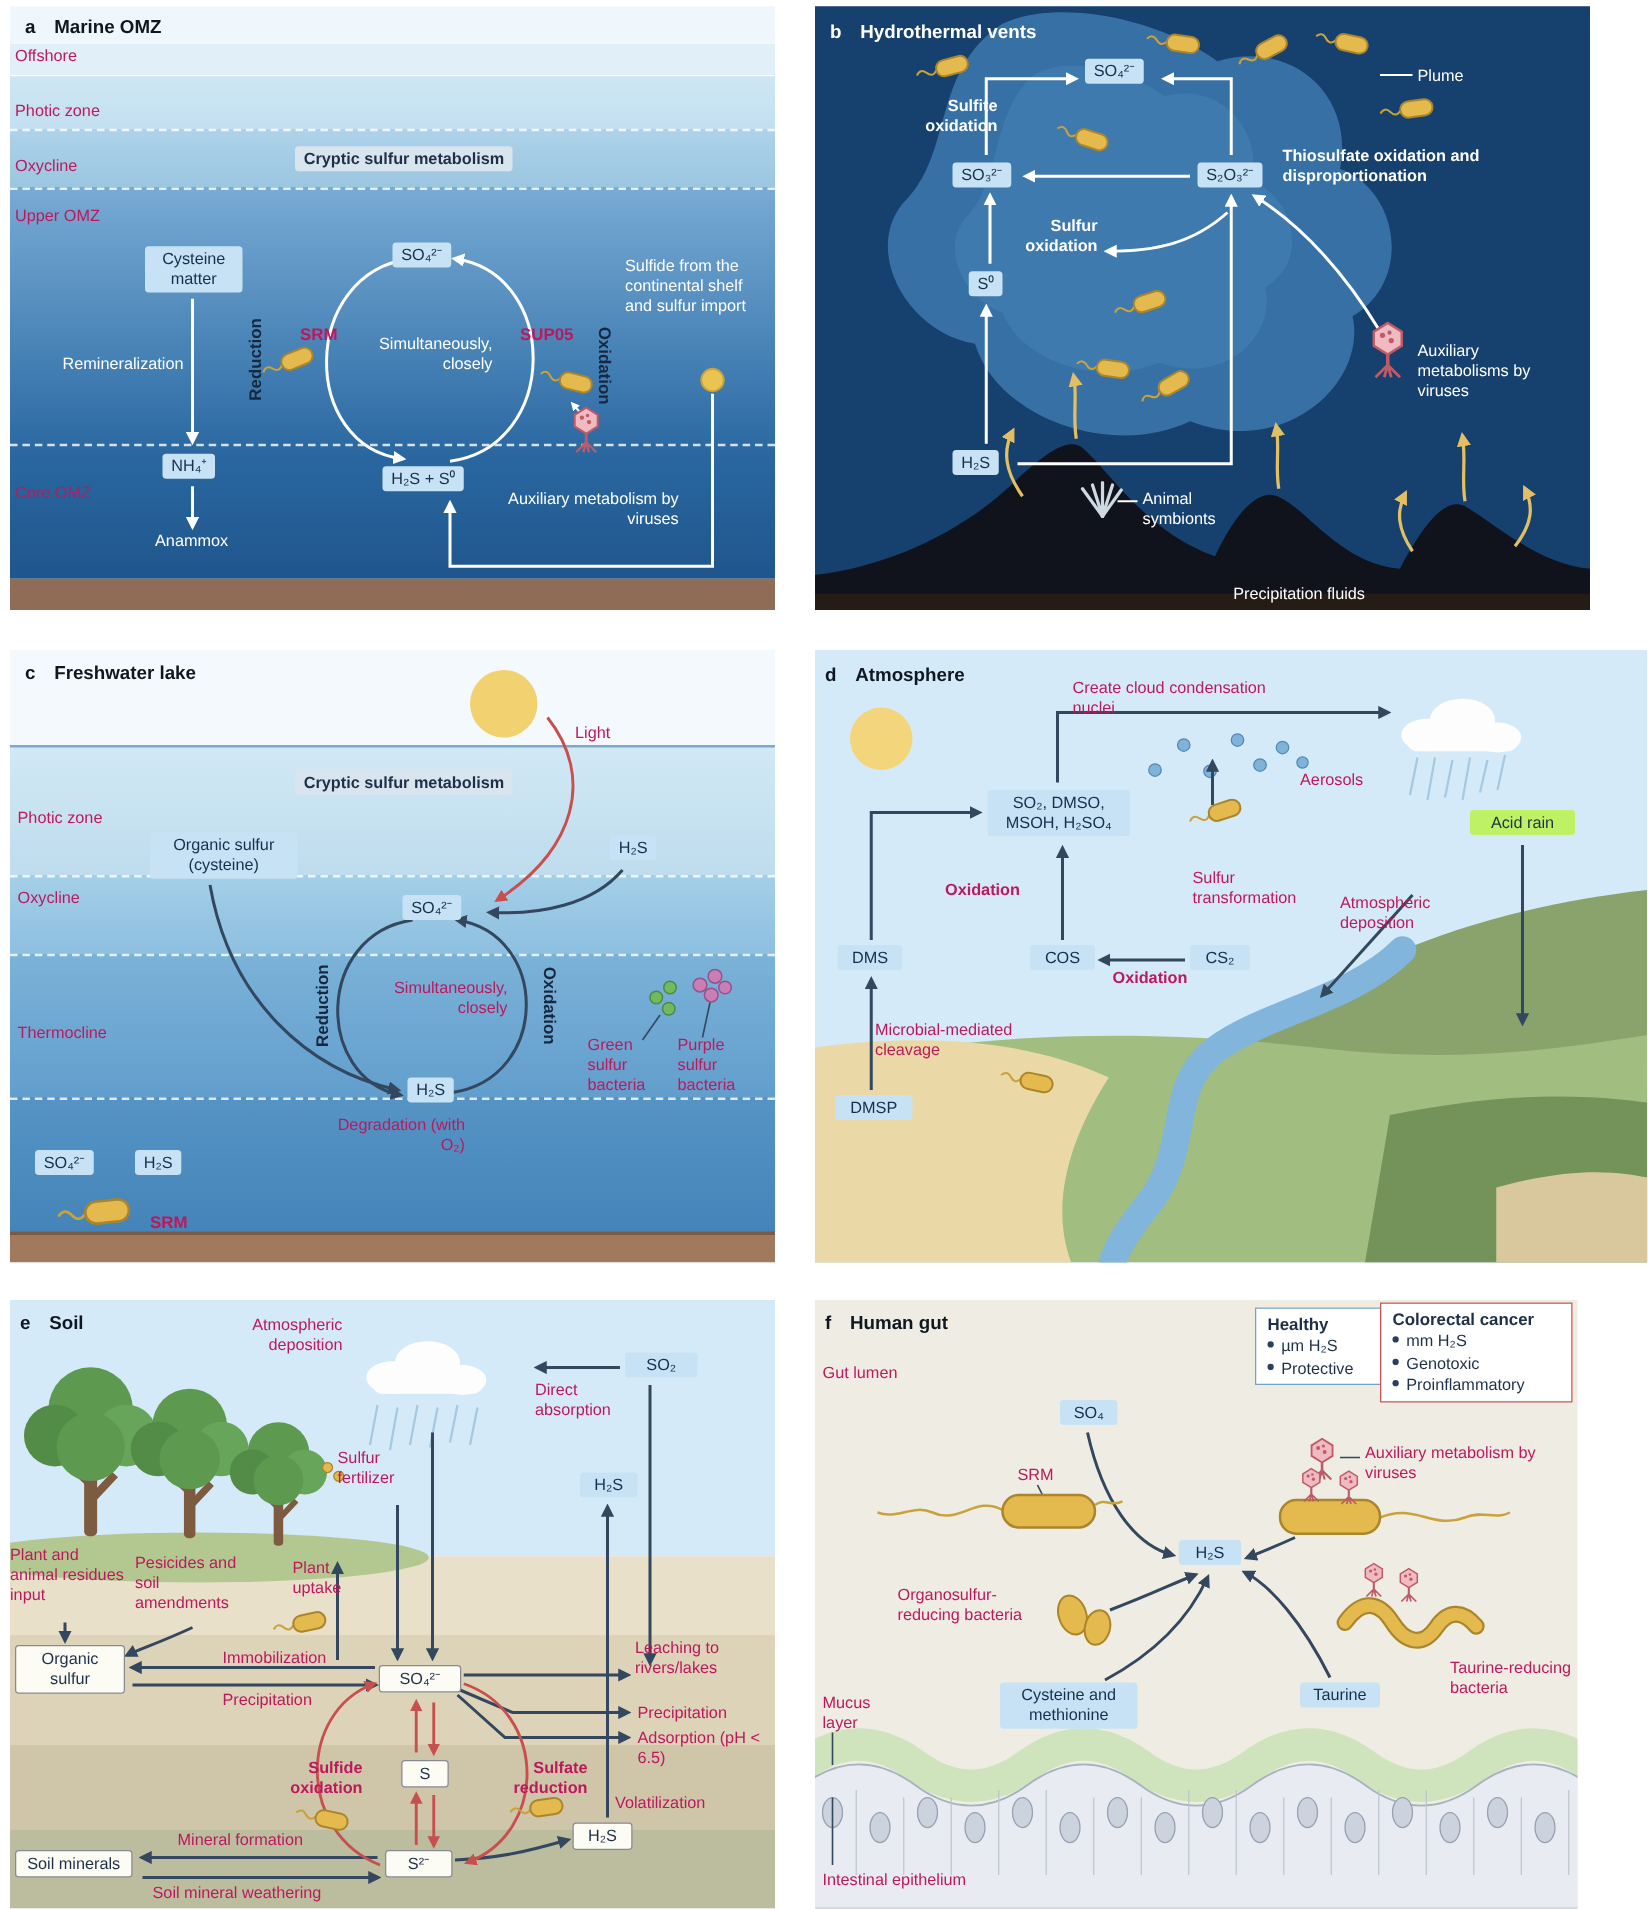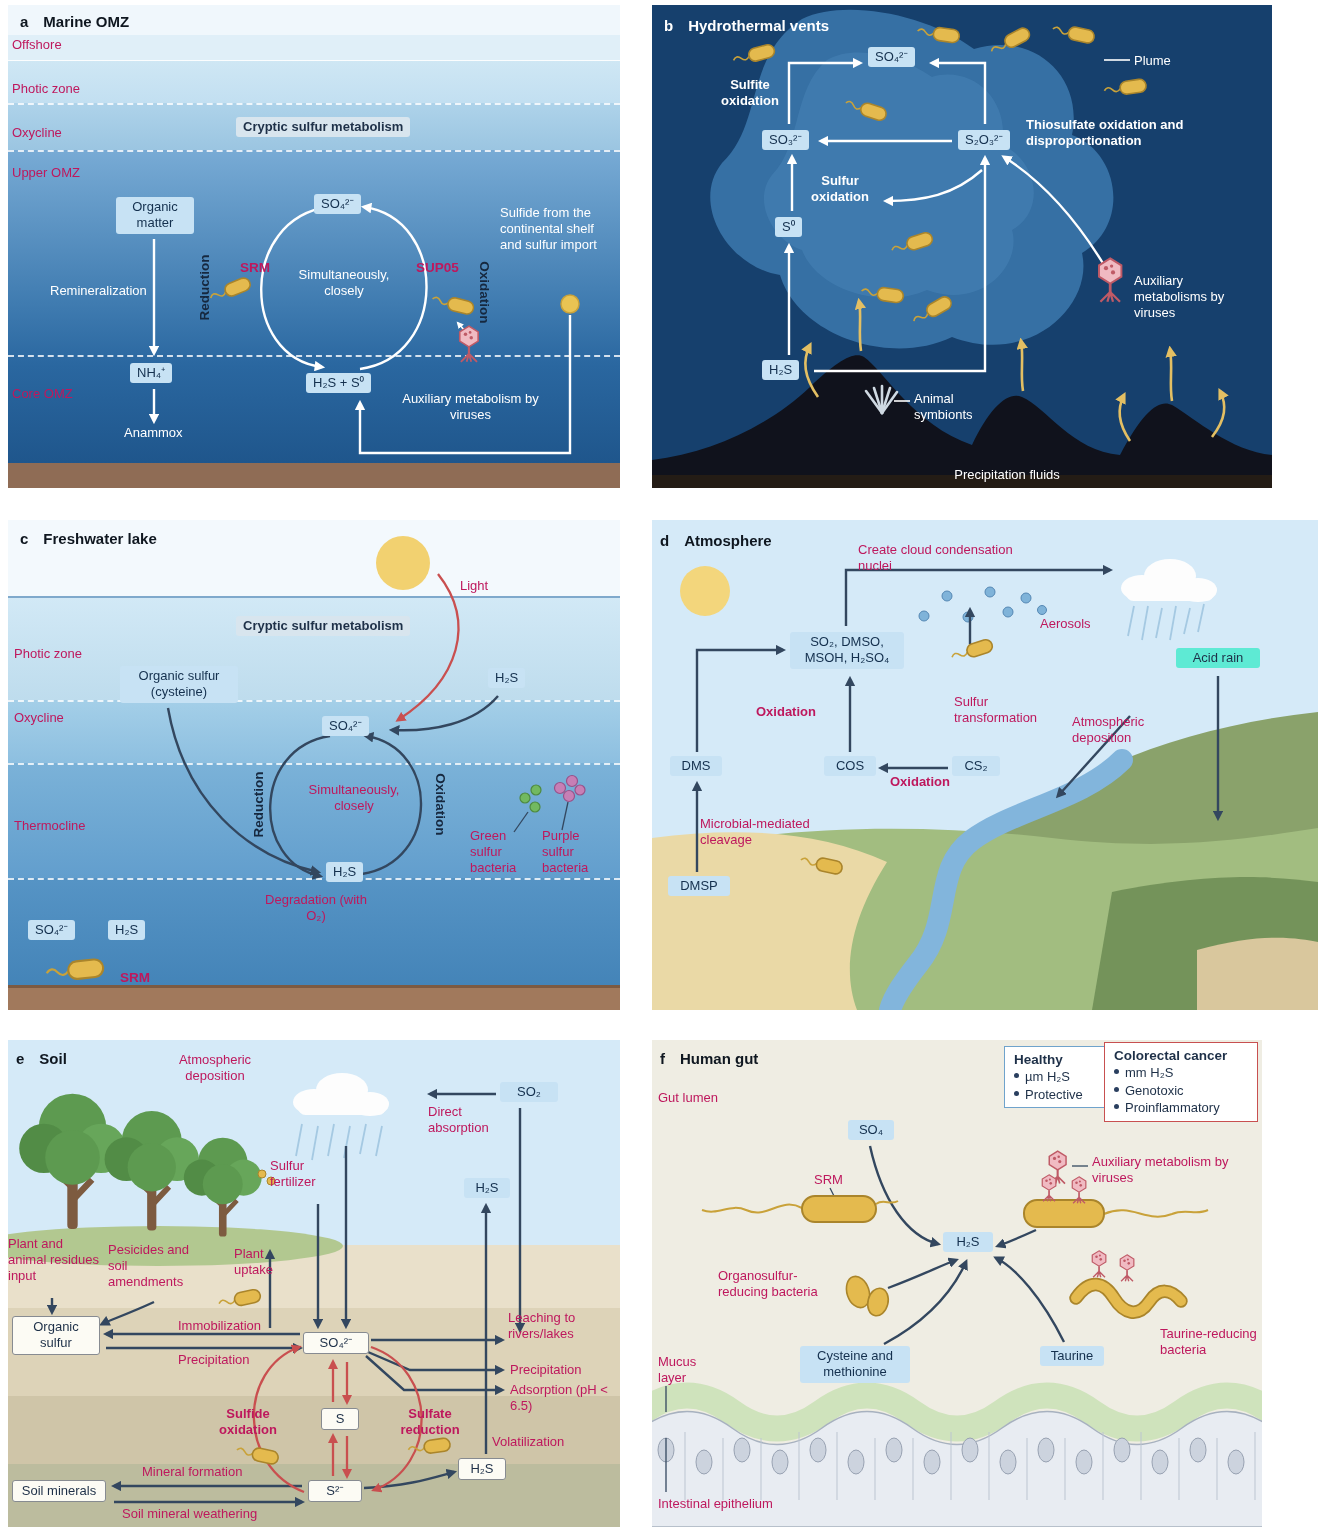--- a/index.html
+++ b/index.html
@@ -3,25 +3,25 @@
 <meta charset="utf-8">
 <style>
 *{margin:0;padding:0;box-sizing:border-box}
 body{font-family:"Liberation Sans",sans-serif;background:#fff}
 #fig{position:relative;width:1318px;height:1527px;background:#fff;overflow:hidden}
 .panel{position:absolute;overflow:hidden}
 .bgl{position:absolute;left:0;right:0}
 .lbl{position:absolute;font-size:13px;line-height:1.22;color:#be185d}
 .white{color:#fff}
 .b{font-weight:700}
-.ctr{text-align:center}
+.ctr{text-align:right}
 .chem{position:absolute;background:#c7e2f4;color:#14304e;border-radius:3px;padding:2px 7px;font-size:13px;line-height:1.25;text-align:center;white-space:nowrap}
 .chem.wrap{white-space:normal}
 .wbox{background:#fcfbf4;border:1px solid #878b91;color:#1e3048}
-.palebox{background:#5eead4;color:#1e3048}
+.palebox{background:#bef264;color:#1e3048}
 .cryptic{background:#d8e5ee;font-weight:700;color:#1e3048}
 .ptitle{position:absolute;font-size:15px;font-weight:700;color:#0f1720;display:flex;gap:15px}
 .ptitle.white{color:#fff}
 .dashln{position:absolute;left:0;right:0;height:0;border-top:2px dashed rgba(255,255,255,.8)}
 .solidln{position:absolute;left:0;right:0;height:0;border-top:1.5px solid rgba(255,255,255,.9)}
 svg.ov{position:absolute;left:0;top:0;width:100%;height:100%;overflow:visible}
 .vlab{position:absolute;font-weight:700;color:#16283f;font-size:13.5px;text-align:center}
 .aw{stroke:#fff;stroke-width:2.4;fill:none;marker-end:url(#mw)}
 .awn{stroke:#fff;stroke-width:1.6;fill:none}
 .ad{stroke:#33475f;stroke-width:2.4;fill:none;marker-end:url(#md)}
@@ -114,21 +114,21 @@
   <div class="ptitle" style="left:12px;top:8px">
         <span>a</span>
         <span>Marine OMZ</span>
       </div>
   <div class="lbl" style="left:4px;top:32px">Offshore</div>
   <div class="lbl" style="left:4px;top:76px">Photic zone</div>
   <div class="lbl" style="left:4px;top:120px">Oxycline</div>
   <div class="lbl" style="left:4px;top:160px">Upper OMZ</div>
   <div class="lbl" style="left:4px;top:381px">Core OMZ</div>
   <div class="chem cryptic" style="left:228px;top:112px">Cryptic sulfur metabolism</div>
-  <div class="chem wrap" style="left:108px;top:192px;width:78px">Organic matter</div>
+  <div class="chem wrap" style="left:108px;top:192px;width:78px">Cysteine matter</div>
   <div class="lbl white" style="left:42px;top:278px">Remineralization</div>
   <div class="vlab" style="left:151px;top:275px;width:90px;transform:rotate(-90deg)">Reduction</div>
   <div class="lbl b" style="left:232px;top:255px;font-size:13.5px">SRM</div>
   <div class="lbl white ctr" style="left:286px;top:262px;width:100px">Simultaneously, closely</div>
   <div class="lbl b" style="left:408px;top:255px;font-size:13.5px">SUP05</div>
   <div class="vlab" style="left:431px;top:280px;width:90px;transform:rotate(90deg)">Oxidation</div>
   <div class="chem" style="left:306px;top:189px">SO₄²⁻</div>
   <div class="chem" style="left:298px;top:368px">H₂S + S⁰</div>
   <div class="chem" style="left:122px;top:358px">NH₄⁺</div>
   <div class="lbl white" style="left:116px;top:420px">Anammox</div>

